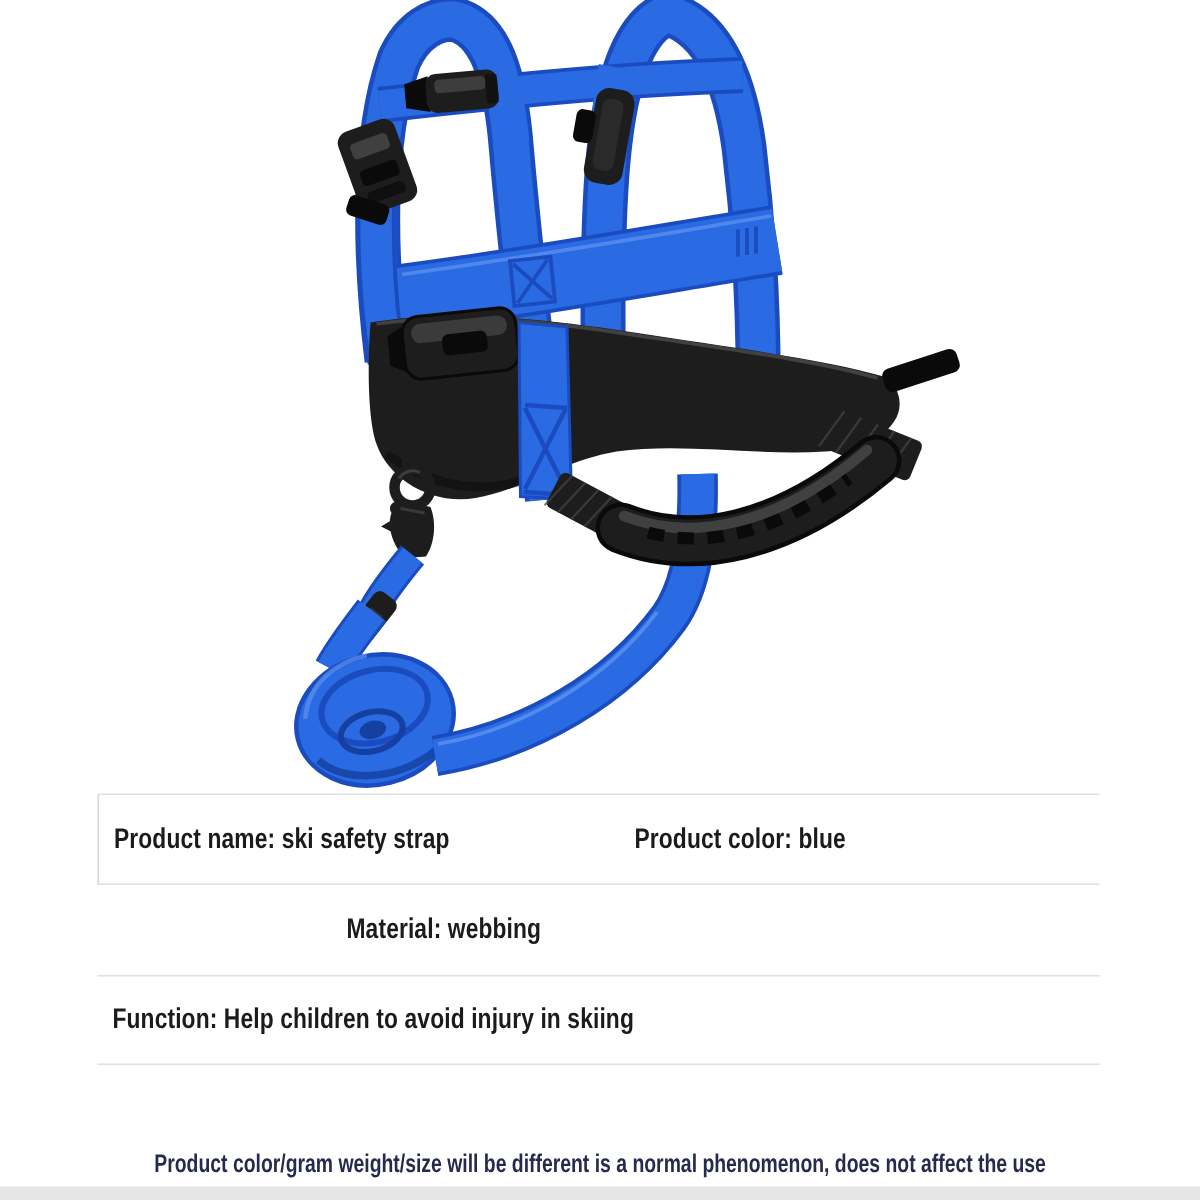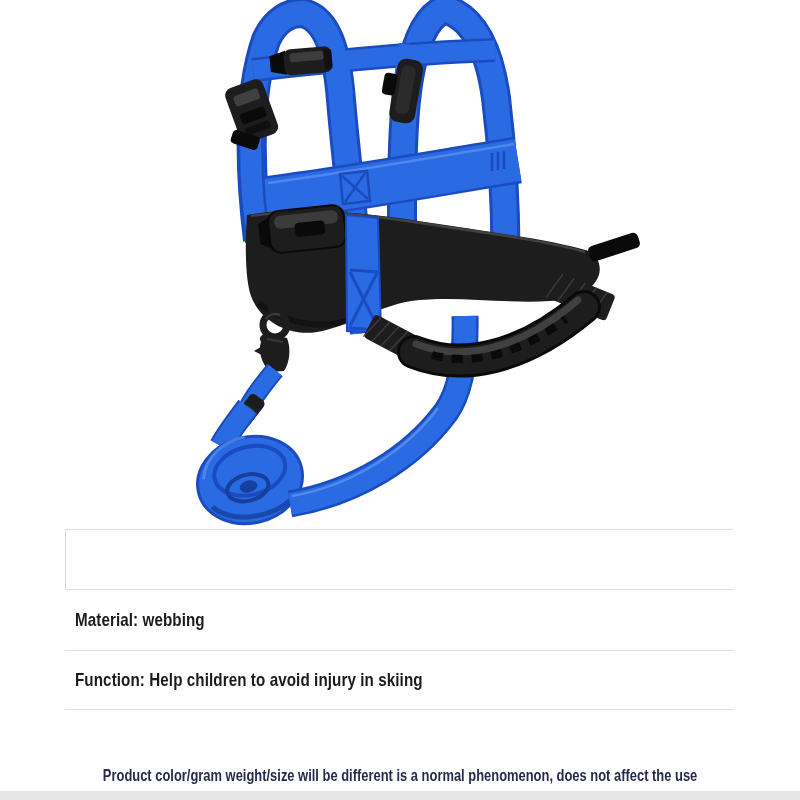--- a/index.html
+++ b/index.html
@@ -21,21 +21,21 @@
     position:absolute;left:65px;top:529px;width:668px;
     border-top:1px solid var(--table-line,#e0e0e0);
     box-sizing:border-box;
   }
   .spec-row{
     display:flex;align-items:center;
     border-bottom:1px solid var(--table-line,#e0e0e0);
     box-sizing:border-box;
   }
   .spec-row:nth-child(1){height:60px;border-left:1px solid #d6d6d6;}
-  .spec-row:nth-child(2){height:61px;}
+  .spec-row:nth-child(2){height:61px;justify-content:center;}
   .spec-row:nth-child(3){height:59px;text-align:right;}
   .spec-row:nth-child(4){height:51px;}
   .cell{overflow:visible;white-space:nowrap;}
   .cell-left{width:357px;padding-left:10px;box-sizing:border-box;}
   .cell-right{flex:1;}
   .cell span{
     display:inline-block;white-space:nowrap;
     font-size:19px;font-weight:700;color:var(--table-text,#1b1b1b);
     transform:scaleX(0.80);transform-origin:left center;
     letter-spacing:0.1px;
@@ -178,20 +178,22 @@
       <path fill="none" stroke="var(--hardware-black-deep,#0a0a0a)" stroke-width="34" stroke-linecap="round" d="M414 352C462 371 522 359 584 307"></path>
       <path fill="none" stroke="var(--hardware-black,#1d1d1d)" stroke-width="28" stroke-linecap="round" d="M414 352C462 371 522 359 584 307"></path>
       <path fill="none" stroke="var(--hardware-black-light,#464646)" stroke-width="7" stroke-linecap="round" opacity="0.85" d="M416 344C462 362 520 350 578 300"></path>
       <path fill="none" stroke="var(--hardware-black-deep,#0a0a0a)" stroke-width="8" stroke-dasharray="11 9" d="M432 355C470 365 515 357 566 319"></path>
     </g>
   </svg>
 </figure>
 
 <div class="spec-table">
   <div class="spec-row">
+    <div class="cell cell-left"><span>Product name: ski safety strap</span></div>
+    <div class="cell cell-right"><span>Product color: blue</span></div>
   </div>
   <div class="spec-row">
     <div class="cell cell-left"><span>Material: webbing</span></div>
   </div>
   <div class="spec-row">
     <div class="cell cell-left"><span>Function: Help children to avoid injury in skiing</span></div>
   </div>
 </div>
 
 <div class="notice-bar">

